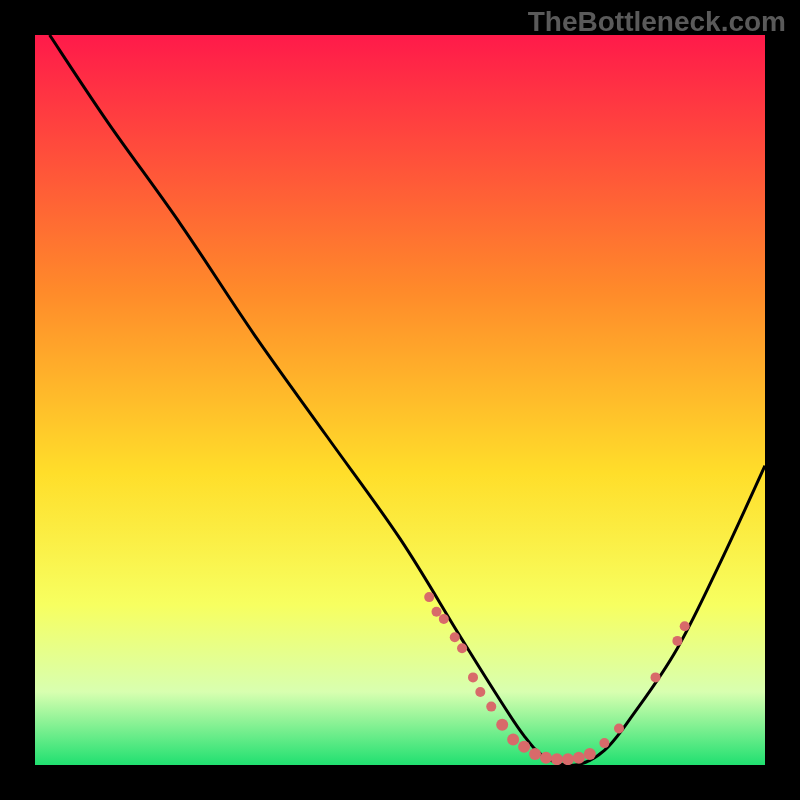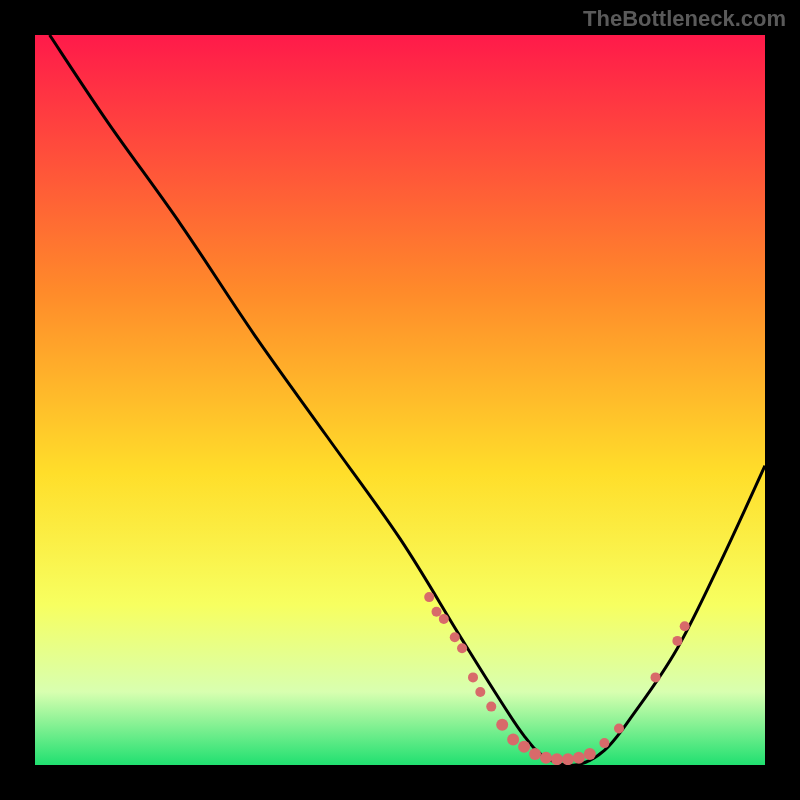--- a/index.html
+++ b/index.html
@@ -8,21 +8,21 @@
     height: 800px;
     background: #000;
     position: relative;
     font-family: Arial, sans-serif;
   }
   .watermark {
     position: absolute;
     top: 6px;
     right: 14px;
     color: #5a5a5a;
-    font-size: 22px;
+    font-size: 28px;
     font-weight: bold;
     z-index: 10;
   }
   .plot-area {
     position: absolute;
     left: 35px;
     top: 35px;
     width: 730px;
     height: 730px;
     overflow: hidden;

